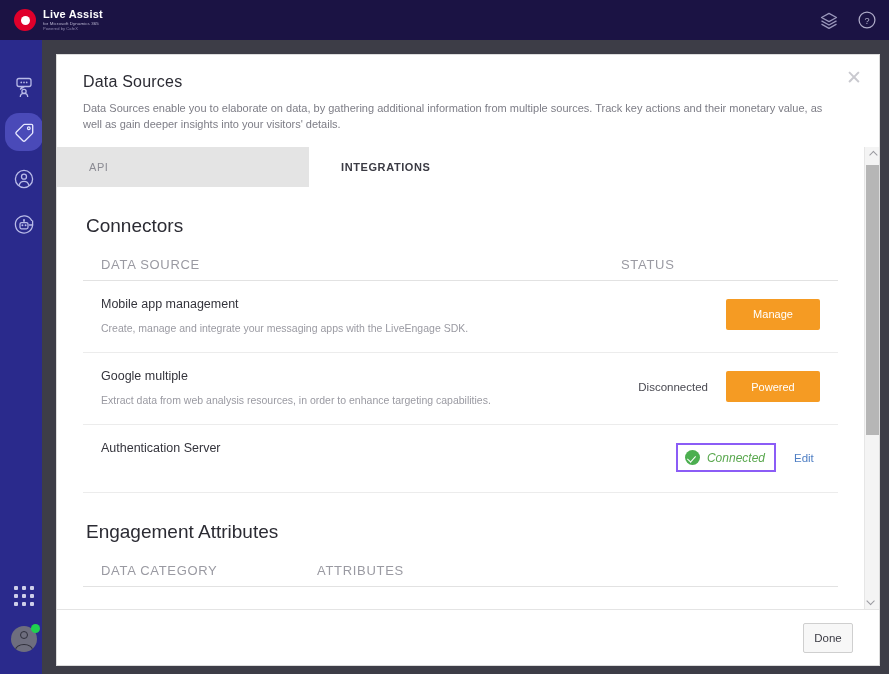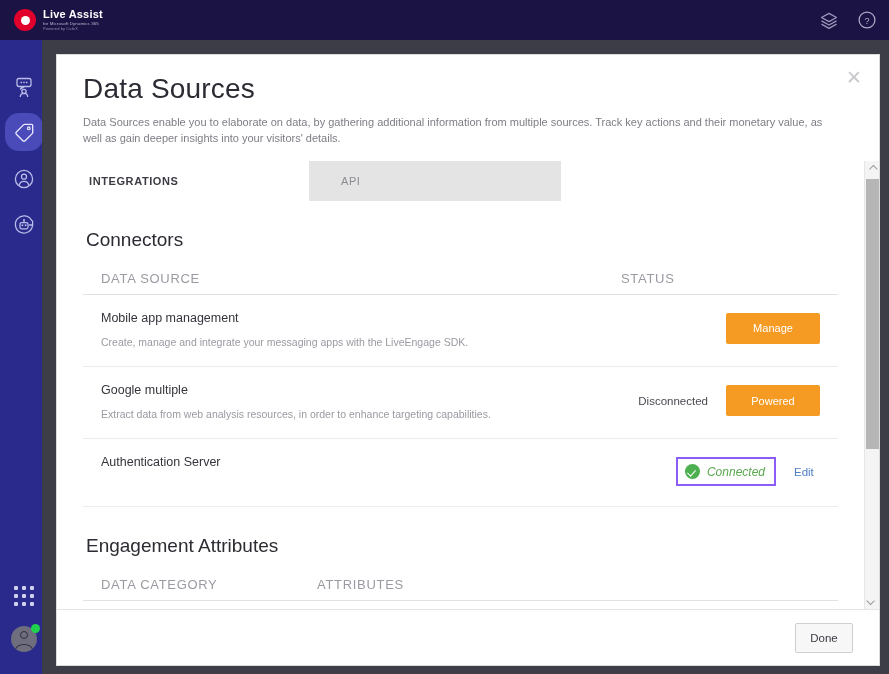--- a/index.html
+++ b/index.html
@@ -122,21 +122,21 @@
   .modal {
     position: absolute; left: 56px; top: 54px;
     width: 824px; height: 612px;
     background: #ffffff;
     border: 1px solid #dcdcdc;
     z-index: 7;
     display: flex; flex-direction: column;
   }
   .modal-head { padding: 18px 26px 0 26px; position: relative; }
   .modal-title {
-    font-size: 28px; color: #2b2b33; font-weight: normal;
+    font-size: 16px; color: #2b2b33; font-weight: normal;
     letter-spacing: .2px;
   }
   .modal-desc {
     margin-top: 10px; font-size: 11px; color: #7d7d86;
     line-height: 1.45; max-width: 740px;
   }
   .close-x {
     position: absolute; right: 14px; top: 12px;
     width: 22px; height: 22px; cursor: pointer;
     color: #c9c9cf; font-size: 19px; line-height: 22px; text-align: center;
@@ -253,21 +253,21 @@
   }
 
   
   .modal-foot {
     height: 56px; flex: none;
     border-top: 1px solid #e4e4e4;
     display: flex; align-items: center; justify-content: flex-end;
     padding-right: 26px; background: #fff;
   }
   .btn-done {
-    width: 58px; height: 30px;
+    width: 50px; height: 30px;
     background: #f7f7f7; border: 1px solid #cfcfcf;
     border-radius: 2px; font-size: 11.5px; color: #3b3b44;
     cursor: pointer; font-family: "Liberation Sans", sans-serif;
   }
 </style>
 </head>
 <body>
 
 <div class="topbar">
   <div class="logo-wrap">
@@ -368,25 +368,25 @@
   <div class="modal-head">
     <div class="modal-title">Data Sources</div>
     <div class="modal-desc">Data Sources enable you to elaborate on data, by gathering additional information from multiple sources. Track key actions and their monetary value, as well as gain deeper insights into your visitors' details.</div>
     <div class="close-x">✕</div>
   </div>
 
   <div class="body-wrap">
     <div class="body-scroll">
 
       <div class="tabs">
+        <div class="tab inactive">
+          <span>API</span>
+        </div>
         <div class="tab active">
           <span>INTEGRATIONS</span>
-        </div>
-        <div class="tab inactive">
-          <span>API</span>
         </div>
         <div class="tab-fill"></div>
       </div>
 
       <div class="section">
         <div class="section-title">Connectors</div>
 
         <div class="col-head">
           <span class="c-src">DATA SOURCE</span>
           <span class="c-st">STATUS</span>

